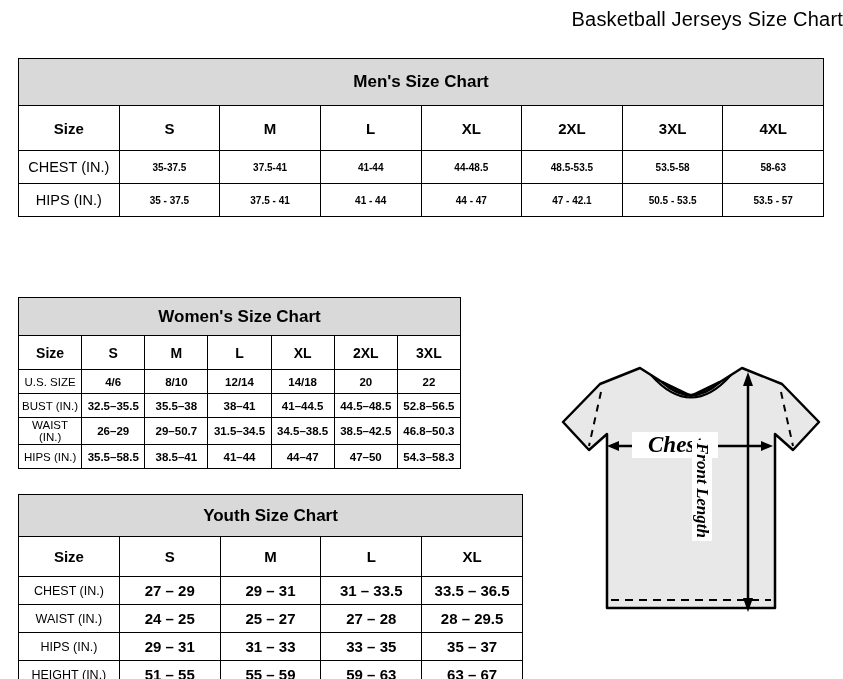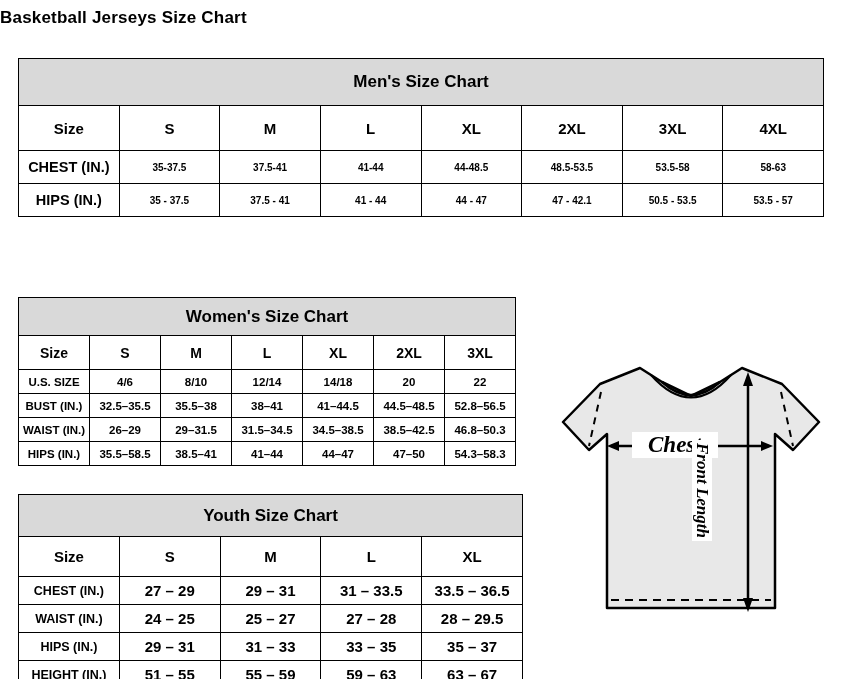--- a/index.html
+++ b/index.html
@@ -9,23 +9,23 @@
   }
   body {
     width: 843px;
     height: 679px;
     font-family: "Liberation Sans", sans-serif;
     color: #000000;
     position: relative;
     overflow: hidden;
   }
   #page-title {
-    text-align: left;
-    font-size: 17px;
-    font-weight: bold;
+    text-align: right;
+    font-size: 20px;
+    font-weight: normal;
     margin: 8px 0 0 0;
     letter-spacing: 0.2px;
   }
   table {
     border-collapse: collapse;
     table-layout: fixed;
   }
   td, th {
     border: 1px solid #000000;
     text-align: center;
@@ -38,21 +38,21 @@
     font-size: 17px;
     font-weight: bold;
     padding: 8px 12px;
   }
   .hdr-cell {
     font-size: 15px;
     font-weight: bold;
     padding: 7px 0;
   }
   .row-label {
-    font-weight: bold;
+    font-weight: normal;
   }
 
   
   #mens-wrap {
     position: absolute;
     left: 18px;
     top: 58px;
     width: 806px;
   }
   #mens-table { width: 806px; }
@@ -62,21 +62,21 @@
   }
   #mens-table .row-label { font-size: 14.5px; }
 
   
   #womens-wrap {
     position: absolute;
     left: 18px;
     top: 297px;
     width: 535px;
   }
-  #womens-table { width: 498px; }
+  #womens-table { width: 443px; }
   #womens-table .caption-cell { font-size: 17px; }
   #womens-table .hdr-cell { font-size: 14px; padding: 6px 0; }
   #womens-table td { height: 21px; }
   #womens-table .data-cell { font-size: 11.5px; }
   #womens-table .row-label { font-size: 11.5px; }
 
   
   #youth-wrap {
     position: absolute;
     left: 18px;
@@ -198,21 +198,21 @@
         <td class="data-cell">32.5–35.5</td>
         <td class="data-cell">35.5–38</td>
         <td class="data-cell">38–41</td>
         <td class="data-cell">41–44.5</td>
         <td class="data-cell">44.5–48.5</td>
         <td class="data-cell">52.8–56.5</td>
       </tr>
       <tr>
         <td class="row-label">WAIST (IN.)</td>
         <td class="data-cell">26–29</td>
-        <td class="data-cell">29–31.5</td>
+        <td class="data-cell">29–50.7</td>
         <td class="data-cell">31.5–34.5</td>
         <td class="data-cell">34.5–38.5</td>
         <td class="data-cell">38.5–42.5</td>
         <td class="data-cell">46.8–50.3</td>
       </tr>
       <tr>
         <td class="row-label">HIPS (IN.)</td>
         <td class="data-cell">35.5–58.5</td>
         <td class="data-cell">38.5–41</td>
         <td class="data-cell">41–44</td>

